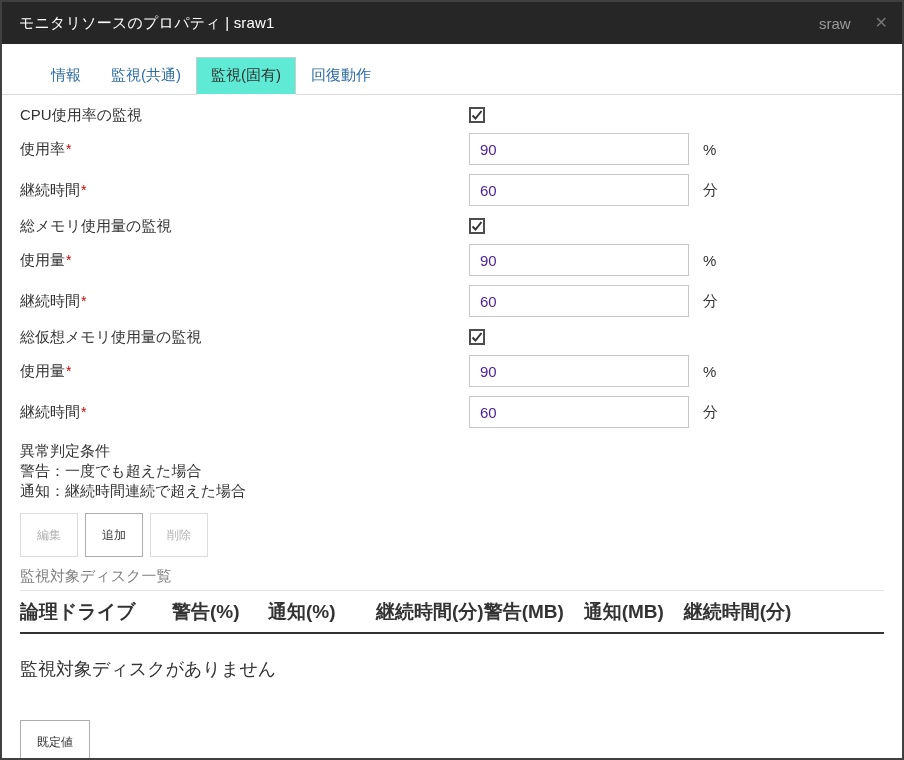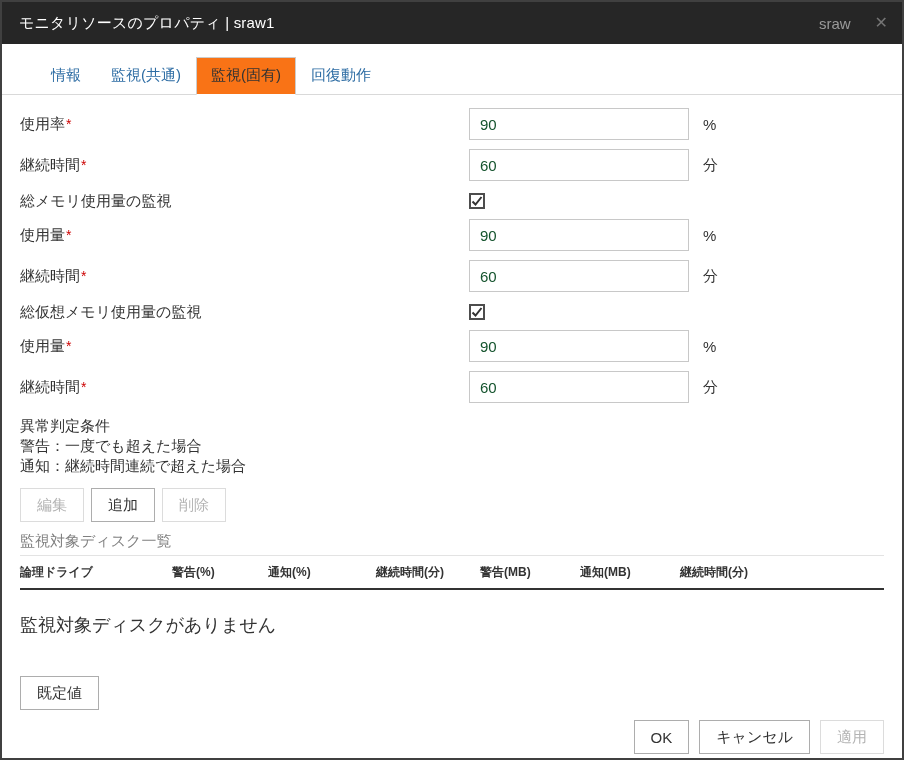--- a/index.html
+++ b/index.html
@@ -31,21 +31,21 @@
     display: flex; align-items: flex-end;
     padding-left: 34px; margin-top: 13px;
     border-bottom: 1px solid #d9d9d9;
   }
   .tab {
     font-size: 15px; color: #2e6da4;
     padding: 8px 14px 9px; margin-bottom: -1px;
     border: 1px solid transparent; cursor: pointer; white-space: nowrap;
   }
   .tab.active {
-    color: #333; background: #f97316;
+    color: #333; background: #5eead4;
     border-color: #ccc; border-bottom-color: #fff;
   }
 
   
   .body {
     flex: 1; display: flex; flex-direction: column;
     padding: 0 18px 12px; overflow: hidden;
   }
   .section-heading {
     font-size: 15px; font-weight: bold; color: #333;
@@ -64,44 +64,44 @@
     width: 16px; height: 16px; background: #fff;
     border: 2px solid #4d4d4d;
     display: inline-flex; align-items: center; justify-content: center;
     cursor: pointer;
   }
   .checkbox svg { display: block; }
 
   .txt-input {
     width: 220px; height: 32px;
     border: 1px solid #c8c8c8; background: #fff;
-    font-family: inherit; font-size: 15px; color: #14532d;
+    font-family: inherit; font-size: 15px; color: #4c1d95;
     padding: 0 10px; outline: none;
   }
   .unit { font-size: 15px; color: #333; margin-left: 14px; }
 
   
   .judgement { margin-top: 13px; font-size: 15px; color: #333; line-height: 20px; }
 
   
   .btn {
-    font-family: inherit; font-size: 15px; color: #333;
+    font-family: inherit; font-size: 12px; color: #333;
     background: #fff; border: 1px solid #adadad;
-    padding: 6px 16px; height: 34px; cursor: pointer;
+    padding: 6px 16px; height: 44px; cursor: pointer;
   }
   .btn:disabled, .btn.disabled {
     color: #b3b3b3; border-color: #dcdcdc; cursor: default;
   }
   .disk-actions { margin-top: 12px; display: flex; gap: 7px; }
 
   
   .table-caption { margin-top: 10px; font-size: 15px; color: #808080; }
   table.disk-table { width: 100%; border-collapse: collapse; margin-top: 4px; }
   .disk-table th {
-    text-align: left; font-size: 12px; font-weight: bold; color: #333;
+    text-align: left; font-size: 19px; font-weight: bold; color: #333;
     padding: 8px 0 7px; border-top: 1px solid #e3e3e3; border-bottom: 2px solid #333;
     white-space: nowrap;
   }
   .disk-table td.empty { font-size: 18px; color: #333; padding: 23px 0; }
 
   .default-row { margin-top: 16px; }
 
   .footer-actions {
     margin-top: auto; display: flex; justify-content: flex-end; gap: 10px;
     padding-top: 10px;
@@ -124,20 +124,28 @@
     <div class="tab">情報</div>
     <div class="tab">監視(共通)</div>
     <div class="tab active">監視(固有)</div>
     <div class="tab">回復動作</div>
   </div>
 
   <div class="body">
 
 
     <div class="group">
+      <div class="row chk-row">
+        <span class="lbl">CPU使用率の監視</span>
+        <span class="checkbox">
+          <svg width="12" height="12" viewBox="0 0 12 12">
+              <path d="M1.5 6.5 L4.5 9.5 L10.5 2" stroke="#333" stroke-width="2" fill="none"></path>
+            </svg>
+        </span>
+      </div>
       <div class="row field-row">
         <span class="lbl"><span>使用率</span><span class="req">*</span></span>
         <input class="txt-input" type="text" value="90" style="">
         <span class="unit">%</span>
       </div>
       <div class="row field-row">
         <span class="lbl"><span>継続時間</span><span class="req">*</span></span>
         <input class="txt-input" type="text" value="60" style="">
         <span class="unit">分</span>
       </div>

